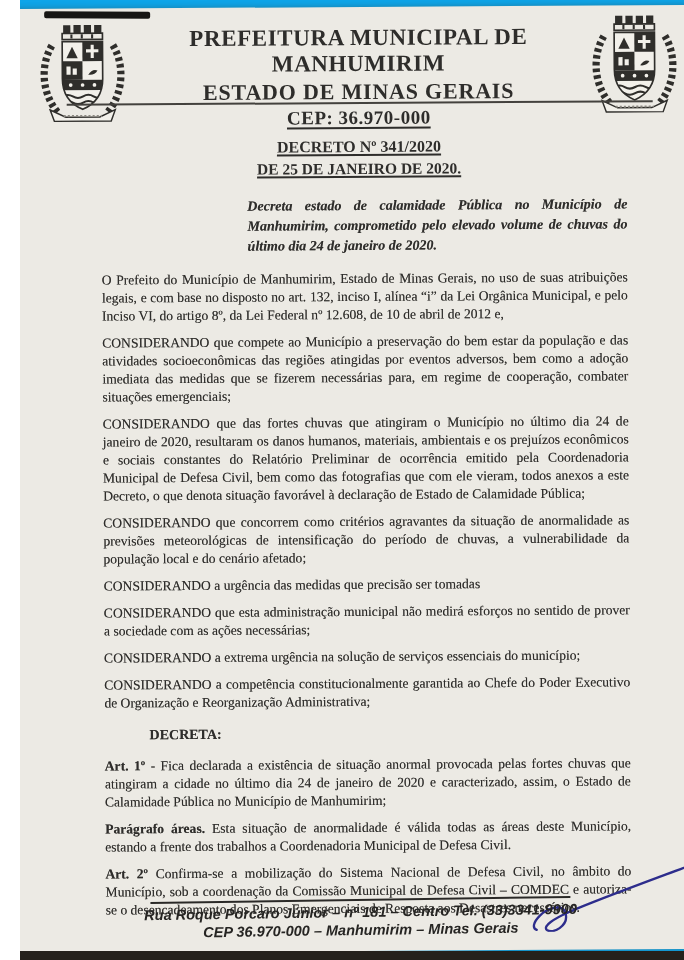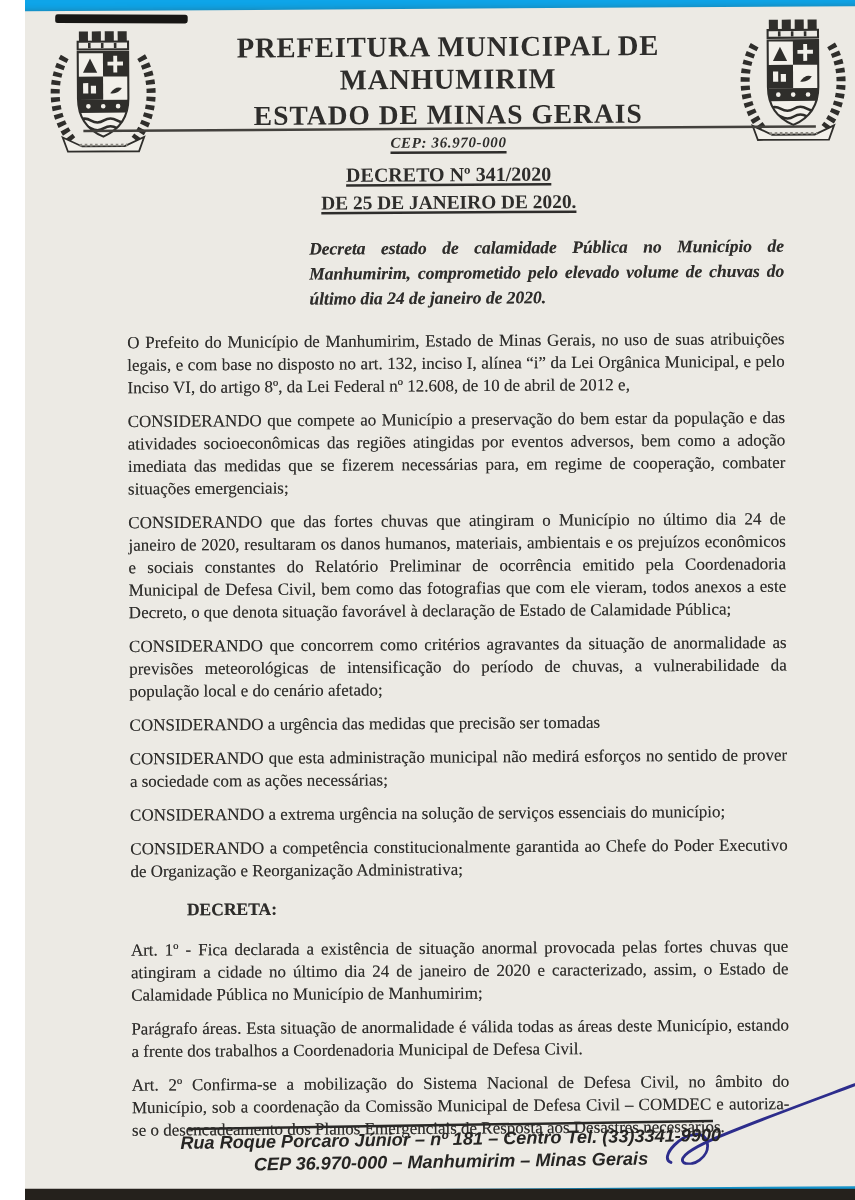--- a/index.html
+++ b/index.html
@@ -22,37 +22,37 @@
     background:#171614; border-radius:2px; transform:rotate(0.6deg); }
 
   
   .header { position:relative; display:flex; align-items:flex-start;
     padding:14px 16px 0 22px; }
   .crest { width:92px; flex:0 0 92px; }
   .crest svg { display:block; }
   .head-center { flex:1; text-align:center; padding-top:4px; }
   .t1 { font-size:23px; font-weight:bold; letter-spacing:.6px; line-height:1.12; }
   .t2 { font-size:22px; font-weight:bold; letter-spacing:.8px; line-height:1.15; margin-top:2px; }
-  .cep { font-size:12px; font-weight:bold; letter-spacing:.5px; margin-top:3px;
+  .cep { font-size:19px; font-weight:bold; letter-spacing:.5px; margin-top:3px;
     display:inline-block; position:relative; z-index:2;
-    text-decoration:underline; text-decoration-thickness:2px; text-underline-offset:3px;font-style:italic; }
+    text-decoration:underline; text-decoration-thickness:2px; text-underline-offset:3px; }
   .cep-rule { position:absolute; left:52px; right:44px; top:95px; height:2px; background:#43413d; }
   .d1 { font-size:16px; font-weight:bold; margin-top:9px;
     text-decoration:underline; text-decoration-thickness:1.6px; text-underline-offset:2px; }
   .d2 { font-size:15.5px; font-weight:bold; margin-top:4px;
     text-decoration:underline; text-decoration-thickness:1.6px; text-underline-offset:2px; }
 
   
   .doc-body { padding:10px 70px 0 86px; font-size:13.6px; line-height:18px;
     text-align:justify; text-shadow:0 0 .4px rgba(40,38,35,.55); }
   .doc-body p { margin:0 0 9px; }
   .summary { margin:8px 0 14px 146px !important; font-weight:bold; font-style:italic;
     line-height:20px; font-size:14px; }
   .decreta { font-weight:bold; text-indent:45px; margin:14px 0 13px !important; font-size:14px; }
-  .lead { font-weight:normal; }
+  .lead { font-weight:bold; }
 
   
   .footer { position:absolute; left:50%; bottom:12px; transform:translateX(-50%) rotate(-0.5deg);
     width:470px; text-align:center;
     font-family:"Liberation Sans", sans-serif; font-weight:bold; font-style:italic;
     font-size:14.5px; line-height:1.25; color:#262523; white-space:nowrap; }
   .footer .rule { border-top:2.5px solid #2a2927; width:420px; margin:0 auto 2px; }
 
   .signature { position:absolute; right:6px; bottom:18px; width:170px; height:74px; }
 </style>

